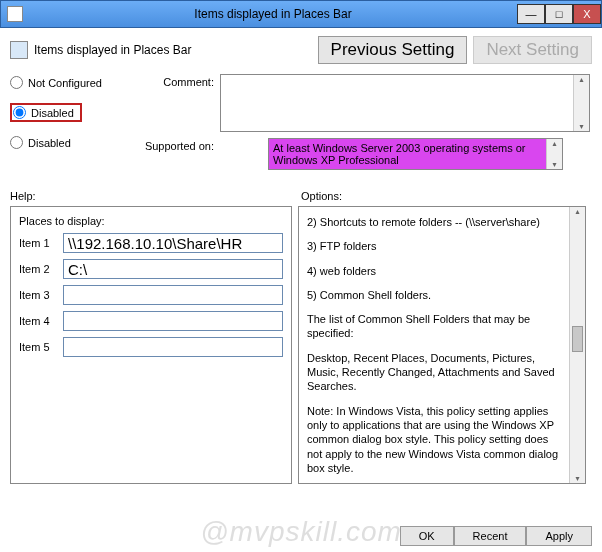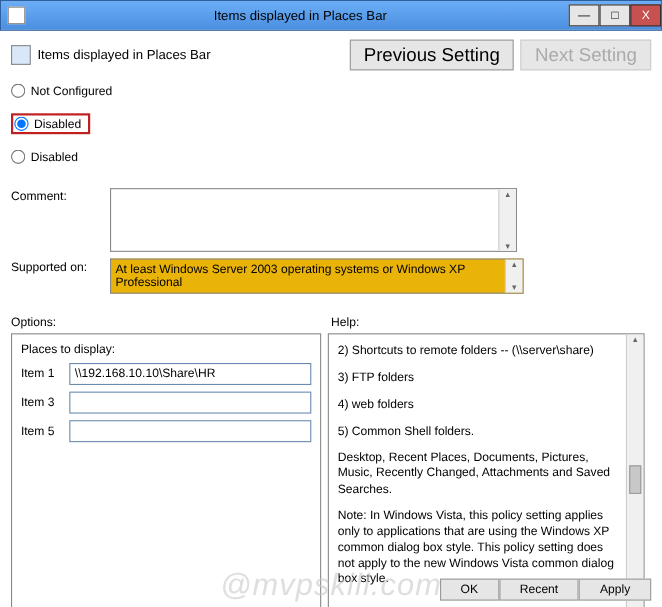--- a/index.html
+++ b/index.html
@@ -57,21 +57,21 @@
     }
     .header-title { font-size: 12px; flex: 1; }
     .nav-btn {
       padding: 3px 12px;
       background: #e6e6e6;
       border: 1px solid #999;
       font-size: 17px;
       margin-left: 6px;
     }
     .nav-btn.disabled { color: #aaa; border-color: #ccc; }
-    .config-area { display: flex; gap: 10px; flex-direction: column; }
+    .config-area { display: flex; gap: 10px; }
     .radios { width: 110px; }
     .radio-row {
       display: flex; align-items: center;
       padding: 2px 0;
       margin-bottom: 10px;
     }
     .radio-row input { margin-right: 5px; }
     .enabled-hl {
       border: 2px solid #c02020;
       padding: 1px 6px 1px 1px;
@@ -82,28 +82,29 @@
     .lbl { display: inline-block; }
     .comment-box {
       width: 370px; height: 58px;
       border: 1px solid #888;
       background: #fff;
       position: relative;
       display: inline-block;
       vertical-align: top;
     }
     .supported-box {
-      width: 376px; height: 32px;
-      border: 1px solid #888;
-      background: #eab308;
+      width: 295px; height: 32px;
+      border: 1px solid #888;
+      background: #d946ef;
       padding: 3px 18px 3px 4px;
       position: relative;
       display: inline-block;
       vertical-align: top;
       font-size: 11px;
+      margin-left: 48px;
     }
     .fake-sb {
       position: absolute; right: 0; top: 0; bottom: 0;
       width: 16px; background: #f0f0f0;
       display: flex; flex-direction: column; justify-content: space-between;
       border-left: 1px solid #ccc;
     }
     .fake-sb span { text-align: center; font-size: 8px; color: #666; }
     .section-row {
       display: flex;
@@ -123,21 +124,21 @@
     .panel.right { width: 288px; padding-right: 20px; }
     .places-lbl { margin-bottom: 6px; }
     .item-row { display: flex; align-items: center; margin-bottom: 6px; }
     .item-label { width: 44px; }
     .item-input {
       flex: 1;
       border: 1px solid #6a8ab0;
       background: #fff;
       height: 20px;
       padding: 2px 4px;
-      font-size: 11px;
+      font-size: 15px;
       font-family: inherit;
     }
     .help-body p { margin-bottom: 10px; line-height: 1.3; }
     .help-sb {
       position: absolute; right: 0; top: 0; bottom: 0;
       width: 16px; background: #f0f0f0;
       border-left: 1px solid #ccc;
       display: flex; flex-direction: column; justify-content: space-between;
     }
     .help-sb span { text-align: center; font-size: 8px; color: #666; }
@@ -158,21 +159,21 @@
       position: absolute;
       bottom: 4px; left: 50%;
       transform: translateX(-50%);
       font-size: 28px;
       color: rgba(200,200,200,0.6);
       font-style: italic;
       pointer-events: none;
       letter-spacing: 1px;
     }
     .align-row { display: flex; align-items: flex-start; margin-bottom: 6px; }
-    .align-row .lbl { width: 90px; text-align: left; padding-right: 6px; padding-top: 2px; }
+    .align-row .lbl { width: 90px; text-align: right; padding-right: 6px; padding-top: 2px; }
   </style>
 </head>
 <body>
 
 <div class="titlebar">
   <div class="titlebar-icon"></div>
   <div class="titlebar-text">Items displayed in Places Bar</div>
   <div class="winbtns">
     <div class="winbtn">—</div>
     <div class="winbtn">□</div>
@@ -224,47 +225,56 @@
           <div class="fake-sb">
               <span>▴</span>
               <span>▾</span>
             </div>
         </div>
       </div>
     </div>
   </div>
 
   <div class="section-row">
+    <div>Help:</div>
     <div>Options:</div>
-    <div>Help:</div>
   </div>
 
   <div class="panels">
     <div class="panel left">
       <div class="places-lbl">Places to display:</div>
       <div class="item-row">
         <span class="item-label">Item 1</span>
         <input class="item-input" value="\\192.168.10.10\Share\HR" style="">
       </div>
       <div class="item-row">
+        <span class="item-label">Item 2</span>
+        <input class="item-input" value="C:\" style="">
+      </div>
+      <div class="item-row">
         <span class="item-label">Item 3</span>
+        <input class="item-input" value="" style="">
+      </div>
+      <div class="item-row">
+        <span class="item-label">Item 4</span>
         <input class="item-input" value="" style="">
       </div>
       <div class="item-row">
         <span class="item-label">Item 5</span>
         <input class="item-input" value="" style="">
       </div>
     </div>
 
     <div class="panel right">
       <div class="help-body">
         <p>2) Shortcuts to remote folders -- (\\server\share)</p>
         <p>3) FTP folders</p>
         <p>4) web folders</p>
         <p>5) Common Shell folders.</p>
+        <p>The list of Common Shell Folders that may be specified:</p>
         <p>Desktop, Recent Places, Documents, Pictures, Music, Recently Changed, Attachments and Saved Searches.</p>
         <p>Note: In Windows Vista, this policy  setting applies only to applications that are using the Windows XP common dialog box style. This policy setting does not apply to the new Windows Vista common dialog box style.</p>
       </div>
       <div class="help-sb">
         <span>▴</span>
         <div class="track">
             <div class="thumb"></div>
           </div>
         <span>▾</span>
       </div>

